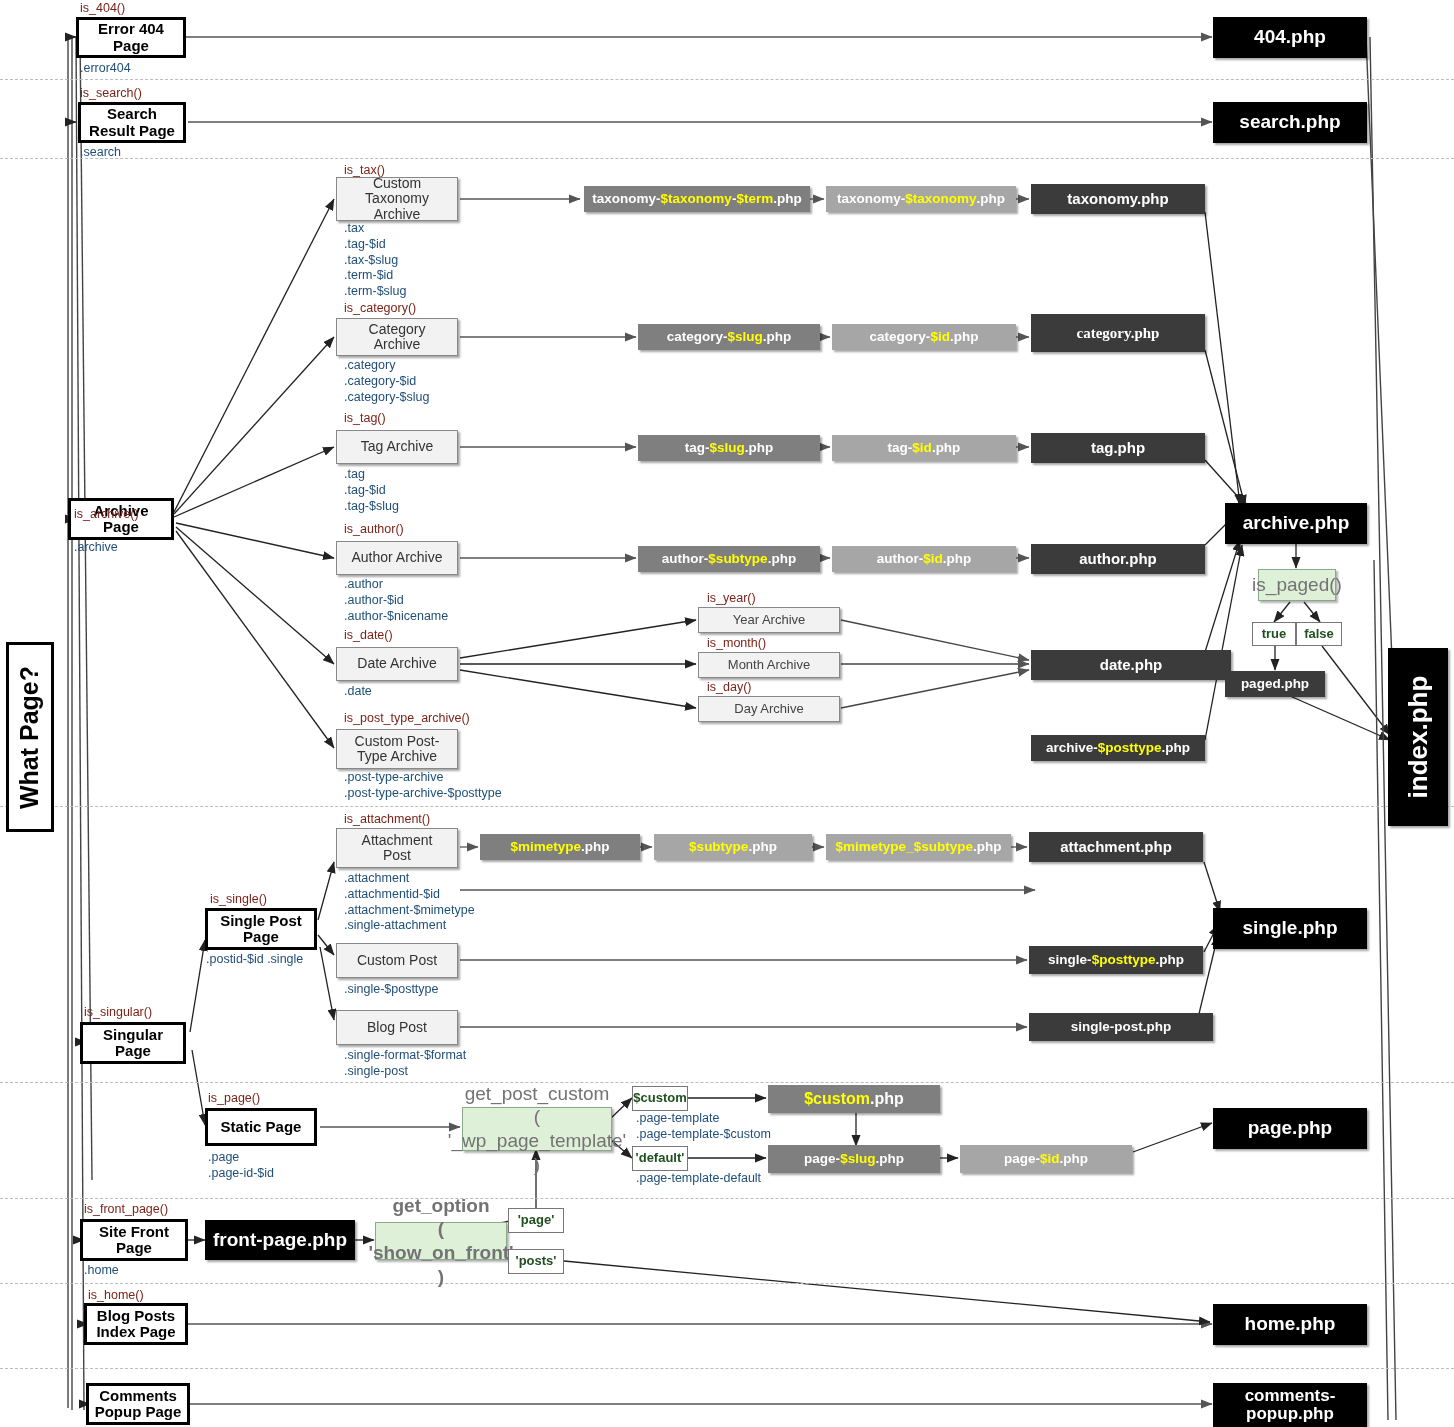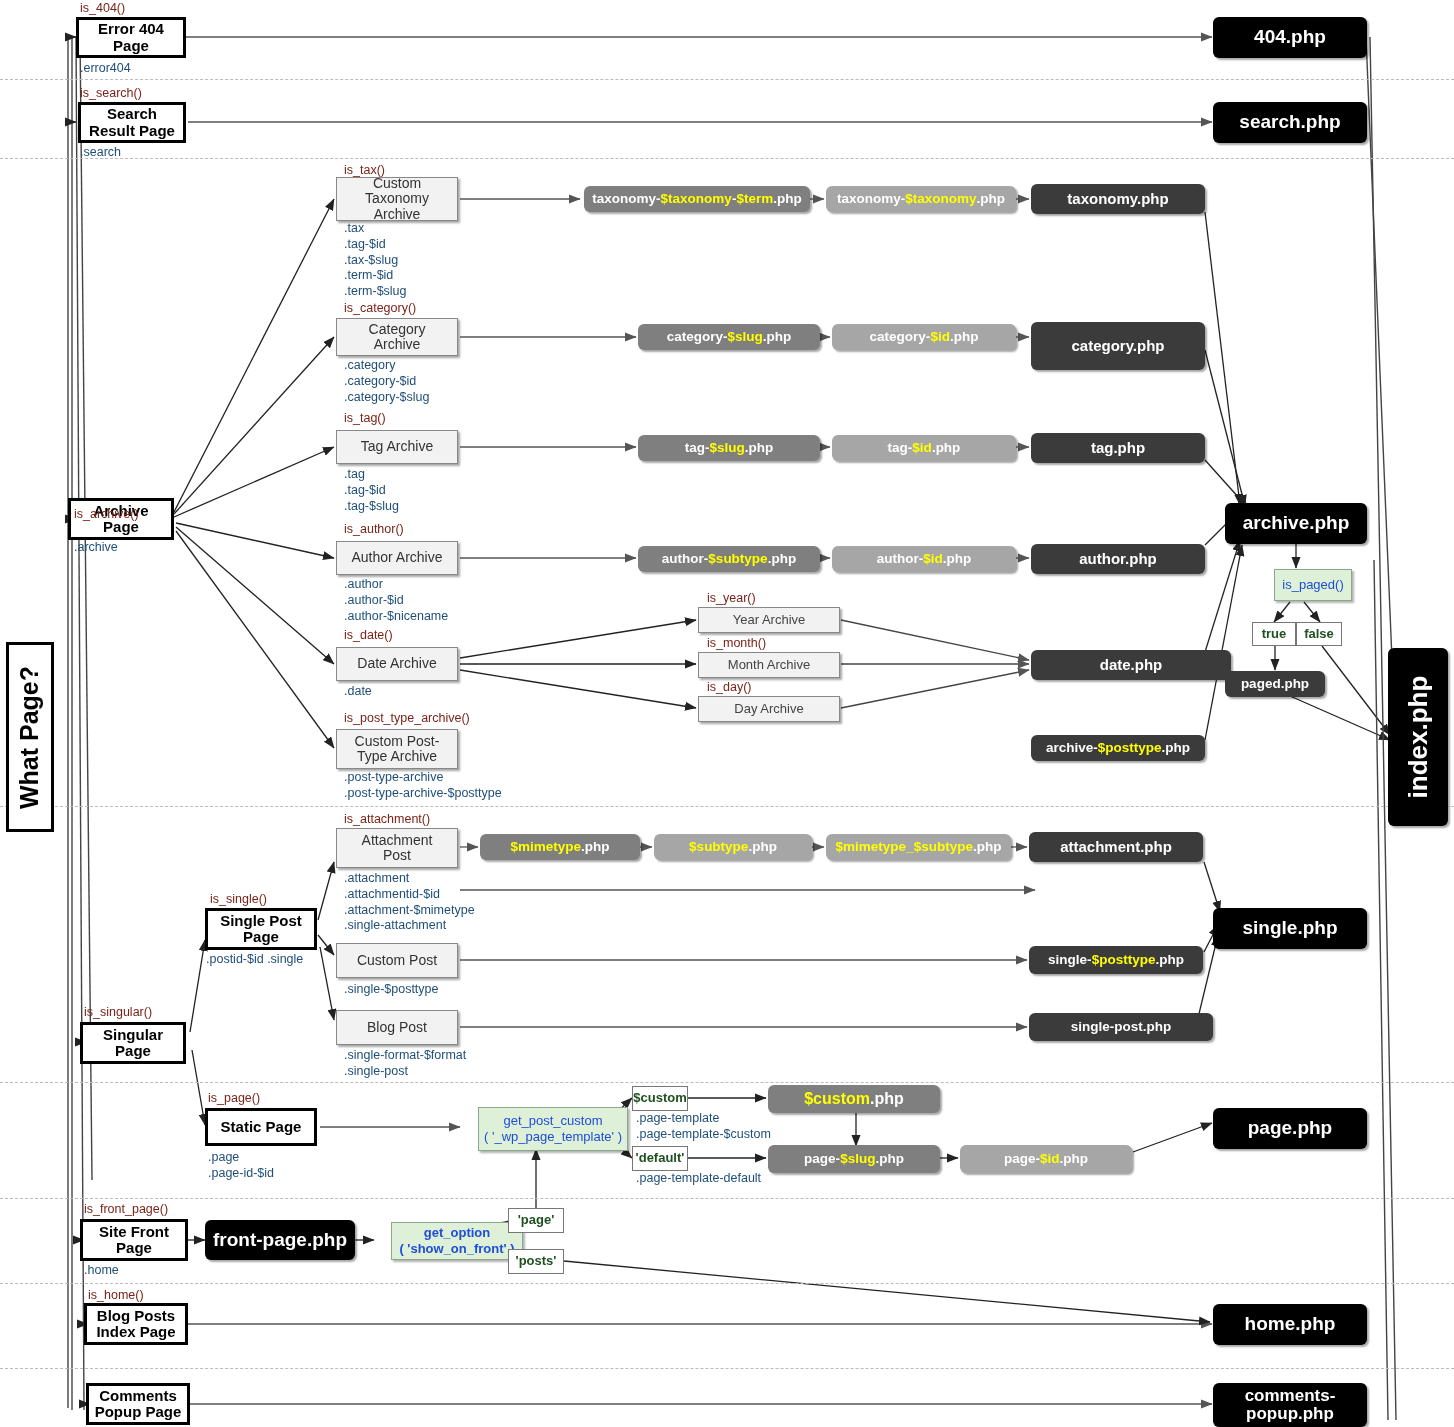--- a/index.html
+++ b/index.html
@@ -16,28 +16,28 @@
   
   .vert-label{background:#fff;border:3px solid #000;color:#000;font-weight:bold;font-size:25px;}
   .vert-label span{transform:rotate(-90deg);white-space:nowrap;display:block;}
 
   
   .state{background:#f2f2f2;border:1px solid #888;color:#333;font-size:14px;
          box-shadow:2px 2px 2px rgba(0,0,0,.35);}
   .state.small{font-size:13px;color:#444;}
 
   
-  .fn{background:#dff0d8;border:1px solid #8aa88a;color:#1d4ed8;font-size:13px;
-      box-shadow:2px 2px 2px rgba(0,0,0,.3);line-height:1.25;margin-left:16px;}
+  .fn{background:#dff0d8;border:1px solid #8aa88a;color:#737373;font-size:19px;
+      box-shadow:2px 2px 2px rgba(0,0,0,.3);line-height:1.25;}
 
   
   .val{background:#fff;border:1.5px solid #777;color:#205020;font-weight:bold;font-size:13px;}
 
   
-  .tpl{color:#fff;font-weight:bold;box-shadow:2px 2px 2px rgba(0,0,0,.35);border-radius:6px;}
+  .tpl{color:#fff;font-weight:bold;box-shadow:2px 2px 2px rgba(0,0,0,.35);}
   .tpl.g1{background:#7f7f7f;font-size:13.5px;}      
   .tpl.g2{background:#a6a6a6;font-size:13.5px;}      
   .tpl.d1{background:#3b3b3b;font-size:15px;}        
   .tpl.d1.sm{font-size:13.5px;}
   .tpl.k{background:#000;font-size:19px;}            
   .tpl.k.sm{font-size:17px;}
   .var{color:#ffff00;}
 
   .tpl.vertical{font-size:26px;}
   .tpl.vertical span{transform:rotate(-90deg);white-space:nowrap;display:block;}
@@ -354,21 +354,21 @@
       <span class="var">$slug</span>
       <span>.php</span>
     </div>
 
   <div class="node tpl g2" style="left:832px;top:324px;width:184px;height:26px;">
       <span>category-</span>
       <span class="var">$id</span>
       <span>.php</span>
     </div>
 
-  <div class="node tpl d1" style="left:1031px;top:322px;width:174px;height:48px;">category.php</div>
+  <div class="node tpl d1" style="left:1031px;top:314px;width:174px;height:38px;font-family:Liberation Serif, serif;">category.php</div>
 
   <div class="node tpl g1" style="left:638px;top:435px;width:182px;height:26px;">
       <span>tag-</span>
       <span class="var">$slug</span>
       <span>.php</span>
     </div>
 
   <div class="node tpl g2" style="left:832px;top:435px;width:184px;height:26px;">
       <span>tag-</span>
       <span class="var">$id</span>

